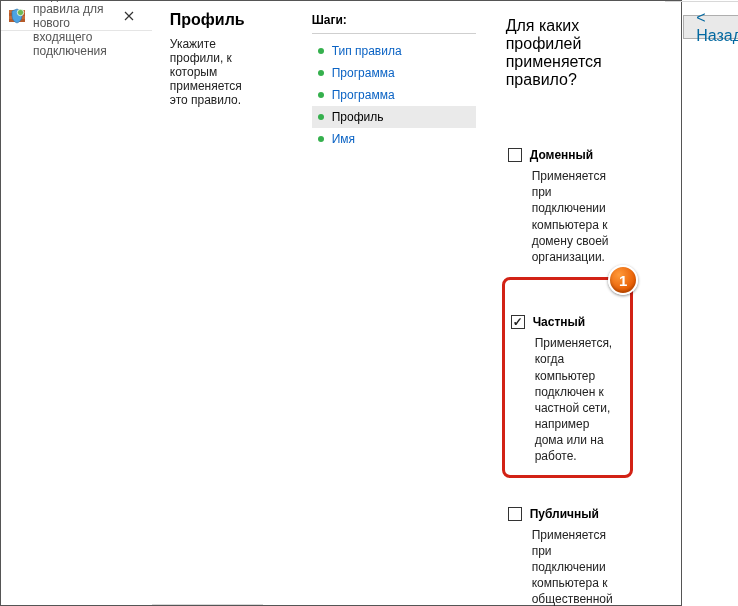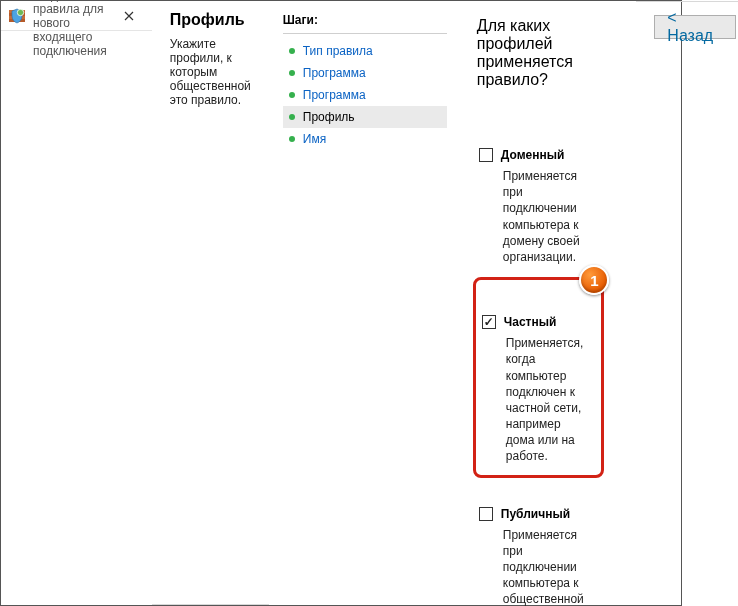--- a/index.html
+++ b/index.html
@@ -59,20 +59,21 @@
   }
   .body {
     flex: 1;
     display: flex;
     min-height: 0;
   }
   .sidebar {
     width: 188px;
     padding: 8px 10px 8px 14px;
     border-right: none;
+    margin-left: 35px;
   }
   .sidebar .steps-title {
     font-weight: 700;
     font-size: 12px;
     padding: 4px 0 6px 0;
     border-bottom: 1px solid #cfcfcf;
     margin-bottom: 6px;
   }
   .step {
     display: flex;
@@ -209,21 +210,21 @@
     <span class="title">Мастер создания правила для нового входящего подключения</span>
     <div class="close-btn">
       <svg width="10" height="10" viewBox="0 0 10 10">
           <path d="M1 1 L9 9 M9 1 L1 9" stroke="#333" stroke-width="1.2"></path>
         </svg>
     </div>
   </div>
 
   <div class="header">
     <h1>Профиль</h1>
-    <div class="subtitle">Укажите профили, к которым общественной это правило.</div>
+    <div class="subtitle">Укажите профили, к которым применяется это правило.</div>
   </div>
 
   <div class="body">
 
     <div class="sidebar">
       <div class="steps-title">Шаги:</div>
 
       <div class="step">
         <span class="bullet"></span>
         <span>Тип правила</span>

